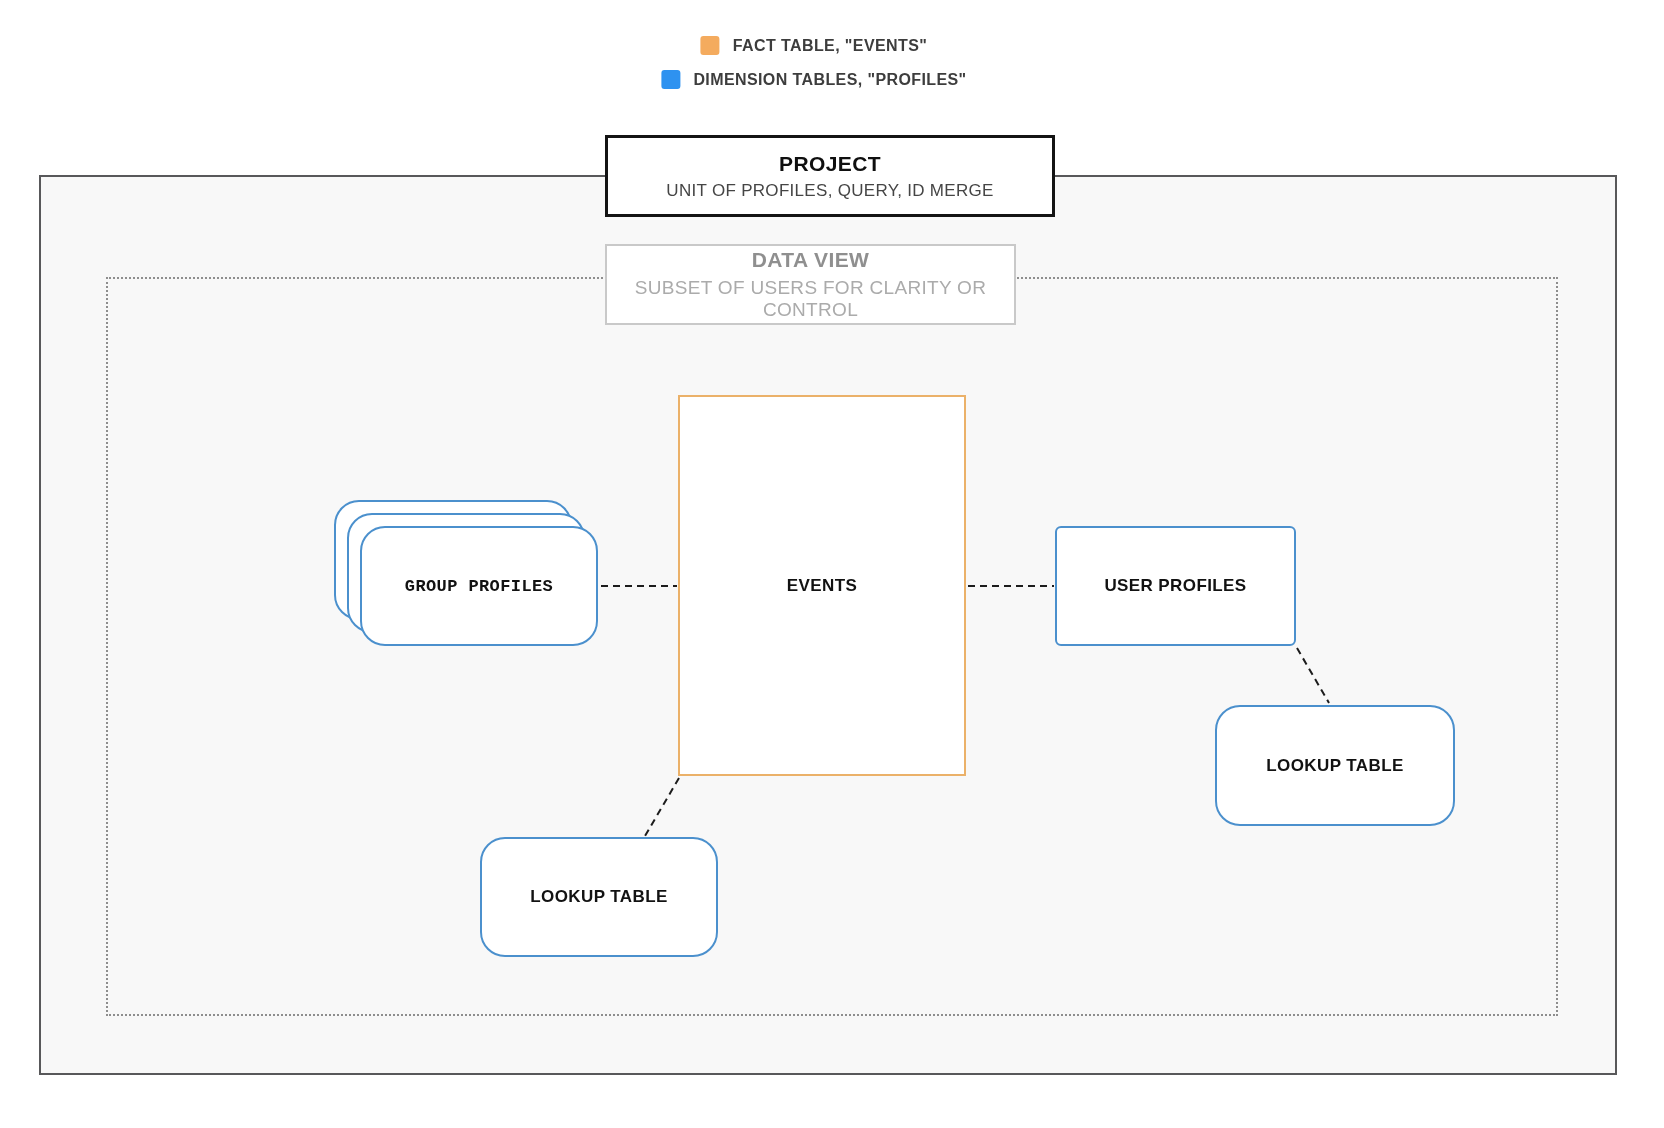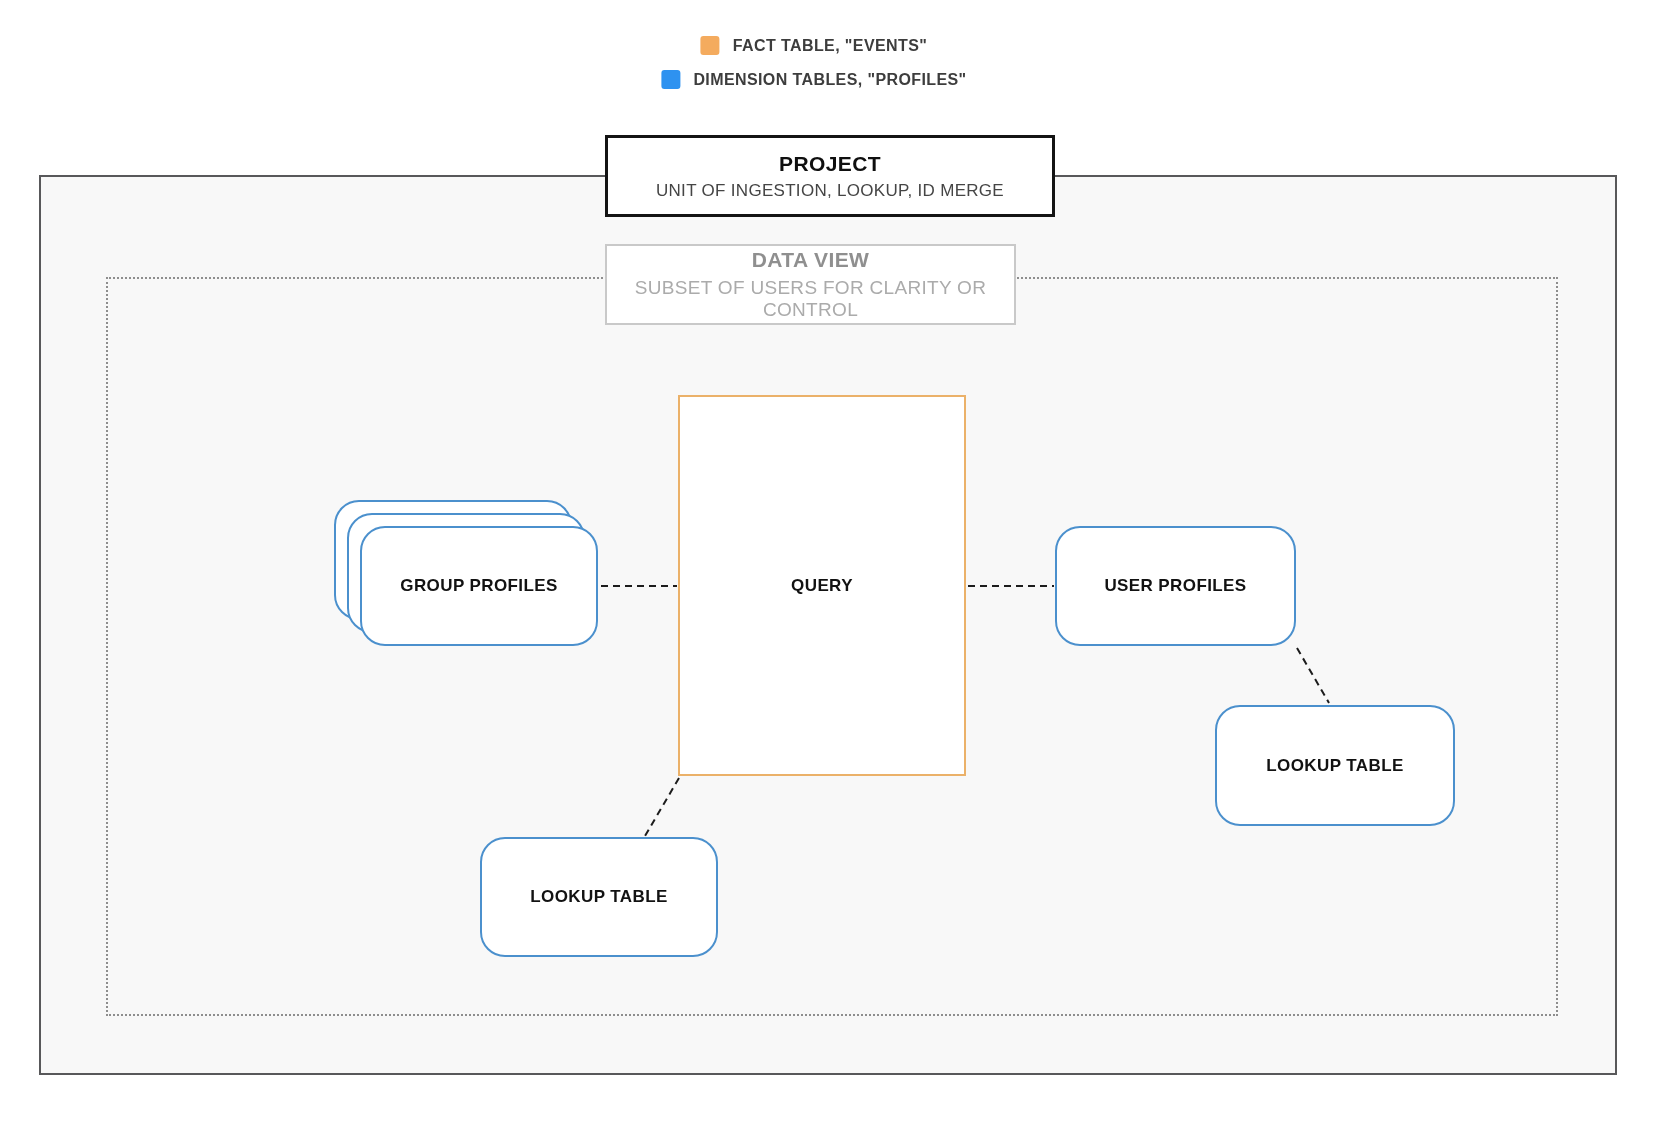--- a/index.html
+++ b/index.html
@@ -88,39 +88,39 @@
 
   <svg class="connectors" viewBox="0 0 1664 1128" xmlns="http://www.w3.org/2000/svg">
     <line x1="601" y1="586" x2="677" y2="586"></line>
     <line x1="968" y1="586" x2="1054" y2="586"></line>
     <line x1="1297" y1="648" x2="1329" y2="703"></line>
     <line x1="679" y1="778" x2="645" y2="836"></line>
   </svg>
 
   <div class="title-box project-box">
     <div class="box-title">PROJECT</div>
-    <div class="box-subtitle">UNIT OF INGESTION, LOOKUP, ID MERGE</div>
+    <div class="box-subtitle">UNIT OF PROFILES, QUERY, ID MERGE</div>
   </div>
 
   <div class="title-box dataview-box">
     <div class="box-title">DATA VIEW</div>
     <div class="box-subtitle">SUBSET OF USERS FOR CLARITY OR CONTROL</div>
   </div>
 
   <div class="node events-node" style="border-color: rgb(235, 177, 105);">
-    <span class="node-label">QUERY</span>
+    <span class="node-label">EVENTS</span>
   </div>
 
   <div class="node dim-node stack-card-back" style="border-color: rgb(75, 144, 205);"></div>
   <div class="node dim-node stack-card-mid" style="border-color: rgb(75, 144, 205);"></div>
-  <div class="node dim-node group-profiles-node" style="border-color: rgb(75, 144, 205);">
+  <div class="node dim-node group-profiles-node" style="border-color: rgb(75, 144, 205); font-family: Liberation Mono, monospace;">
     <span class="node-label">GROUP PROFILES</span>
   </div>
 
-  <div class="node dim-node user-profiles-node" style="border-color: rgb(75, 144, 205);">
+  <div class="node dim-node user-profiles-node" style="border-color: rgb(75, 144, 205); border-radius: 6px;">
     <span class="node-label">USER PROFILES</span>
   </div>
 
   <div class="node dim-node lookup-right-node" style="border-color: rgb(75, 144, 205);">
     <span class="node-label">LOOKUP TABLE</span>
   </div>
 
   <div class="node dim-node lookup-bottom-node" style="border-color: rgb(75, 144, 205);">
     <span class="node-label">LOOKUP TABLE</span>
   </div>

